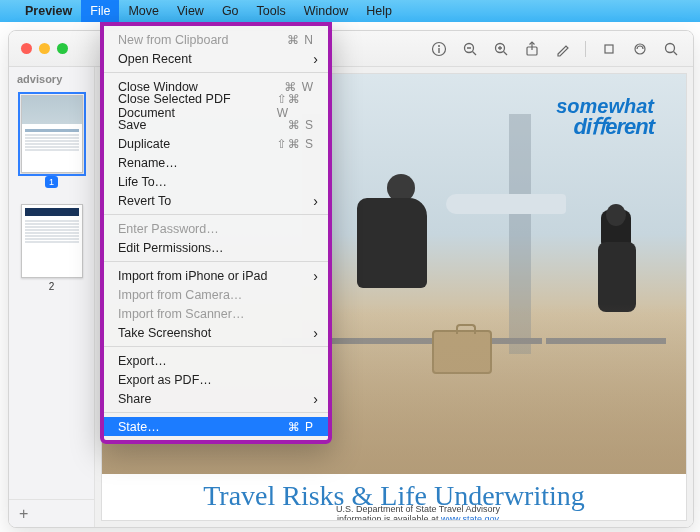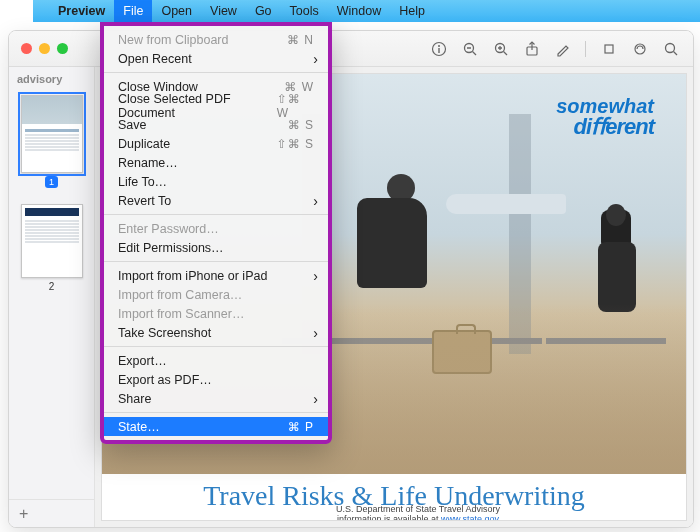--- a/index.html
+++ b/index.html
@@ -1,19 +1,19 @@
 <!DOCTYPE html>
 <html><head>
 <meta charset="utf-8">
 <style>
 * { margin: 0; padding: 0; box-sizing: border-box; font-family: -apple-system, "Helvetica Neue", Arial, sans-serif; }
 body { width: 700px; height: 532px; overflow: hidden; background: #fff; }
 
 
-.menubar { height: 22px; background: linear-gradient(#67caf8,#3db5f6); display: flex; align-items: center; font-size: 12.5px; color: #222; padding-left: 10px; gap: 0; margin-left: 33px; }
+.menubar { height: 22px; background: linear-gradient(#67caf8,#3db5f6); display: flex; align-items: center; font-size: 12.5px; color: #222; padding-left: 10px; gap: 0; }
 .menubar .apple { font-size: 13px; margin-right: 6px; }
 .menubar .mi { padding: 0 9px; height: 22px; display: flex; align-items: center; }
 .menubar .mi.bold { font-weight: 600; }
 .menubar .mi.open { background: #1680fb; color: #fff; }
 
 
 .win { position: absolute; left: 8px; top: 30px; width: 686px; height: 498px; background: #fff; border: 1px solid #d5d5d5; border-radius: 8px; box-shadow: 0 8px 24px rgba(0,0,0,.12); overflow: hidden; }
 .titlebar { height: 36px; background: linear-gradient(#f7f7f7,#efefef); border-bottom: 1px solid #dcdcdc; display: flex; align-items: center; }
 .traffic { display: flex; gap: 7px; margin-left: 12px; }
 .dot { width: 11px; height: 11px; border-radius: 50%; }
@@ -76,21 +76,21 @@
 
 svg { display:block; }
 </style>
 </head>
 <body>
 
 <div class="menubar">
   <span class="apple"></span>
   <span class="mi bold">Preview</span>
   <span class="mi open">File</span>
-  <span class="mi">Open</span>
+  <span class="mi">Move</span>
   <span class="mi">View</span>
   <span class="mi">Go</span>
   <span class="mi">Tools</span>
   <span class="mi">Window</span>
   <span class="mi">Help</span>
 </div>
 
 <div class="dropdown">
   <div class="row disabled">
       <span>New from Clipboard</span>

